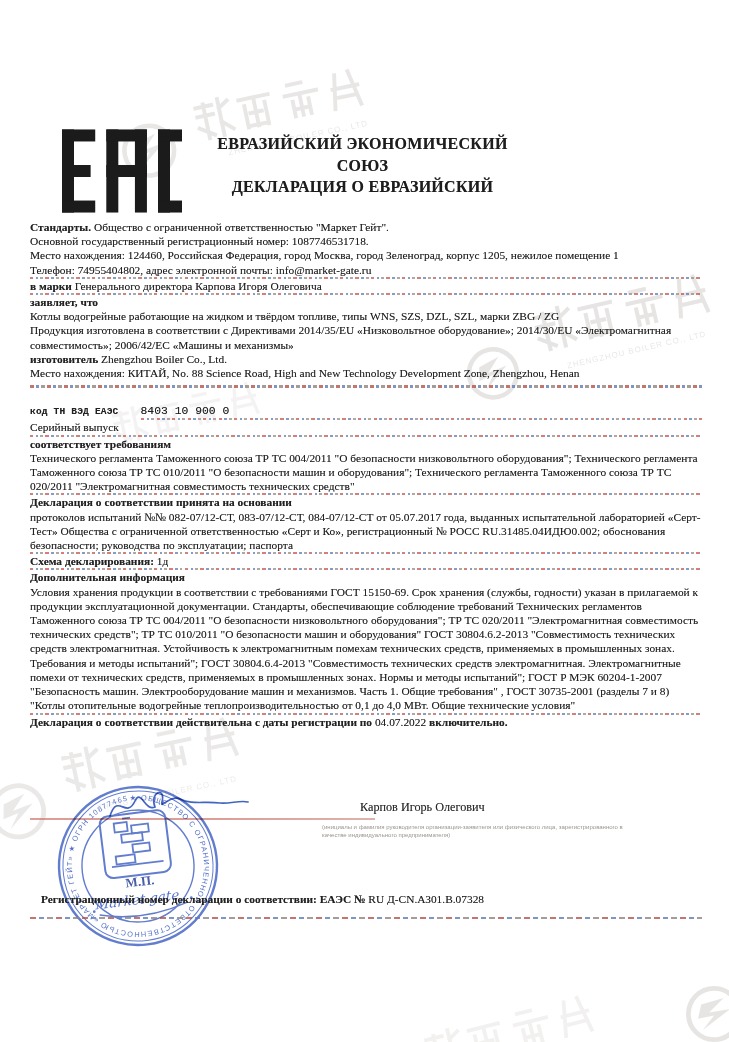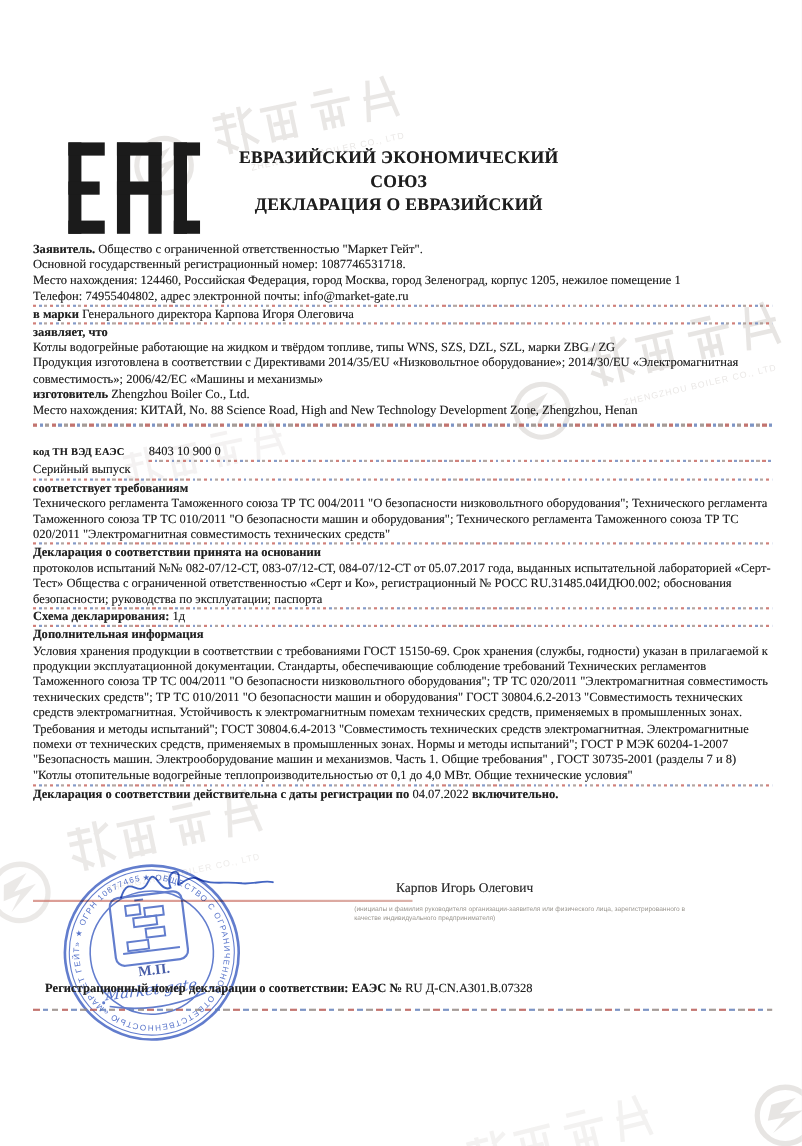--- a/index.html
+++ b/index.html
@@ -39,21 +39,21 @@
     opacity:.75;
   }
   .dotline{
     height:3px; margin-top:5px;
     background:repeating-linear-gradient(90deg,
       #b4524c 0 4px, transparent 4px 6px,
       #5d7ab6 6px 9px, transparent 9px 11px,
       #8f837e 11px 15px, transparent 15px 17px);
     opacity:.8;
   }
-  .tnved{display:flex; align-items:flex-end; margin-top:16px;}
+  .tnved{display:flex; align-items:flex-end; margin-top:16px;font-family:Liberation Mono, monospace;}
   .tnved-label{font-size:9.5px; font-weight:bold; letter-spacing:.2px; white-space:nowrap; padding-bottom:1px;}
   .tnved-code{flex:1; margin-left:22px; display:block;}
   .mt2{margin-top:2px;} .mt4{margin-top:4px;} .mt5{margin-top:5px;}
   .mt12{margin-top:12px;} .mt22{margin-top:22px;}
   
   .sig-line{
     position:absolute; left:30px; top:818px; width:345px; height:1.6px;
     background:linear-gradient(90deg,#c96a5e 0 55%, #c98a7e 100%);
     opacity:.65;
   }
@@ -175,21 +175,21 @@
   </svg>
   <span class="sr">EAC</span>
 
   <div class="title">
     <div>ЕВРАЗИЙСКИЙ ЭКОНОМИЧЕСКИЙ</div>
     <div>СОЮЗ</div>
     <div>ДЕКЛАРАЦИЯ О ЕВРАЗИЙСКИЙ</div>
   </div>
 
   <div class="body">
-    <p><b>Заявитель.</b> <span>Общество с ограниченной ответственностью "Маркет Гейт".</span></p>
+    <p><b>Стандарты.</b> <span>Общество с ограниченной ответственностью "Маркет Гейт".</span></p>
     <p>Основной государственный регистрационный номер: 1087746531718.</p>
     <p>Место нахождения: 124460, Российская Федерация, город Москва, город Зеленоград, корпус 1205, нежилое помещение 1</p>
     <p class="u">Телефон: 74955404802, адрес электронной почты: info@market-gate.ru</p>
     <p class="u"><b>в марки</b> <span>Генерального директора Карпова Игоря Олеговича</span></p>
     <p><b>заявляет, что</b></p>
     <p>Котлы водогрейные работающие на жидком и твёрдом топливе, типы WNS, SZS, DZL, SZL, марки ZBG / ZG</p>
     <p>Продукция изготовлена в соответствии с Директивами 2014/35/EU «Низковольтное оборудование»; 2014/30/EU «Электромагнитная совместимость»; 2006/42/EC «Машины и механизмы»</p>
     <p><b>изготовитель</b> <span>Zhengzhou Boiler Co., Ltd.</span></p>
     <p>Место нахождения: КИТАЙ, No. 88 Science Road, High and New Technology Development Zone, Zhengzhou, Henan</p>
     <div class="dotline"></div>

